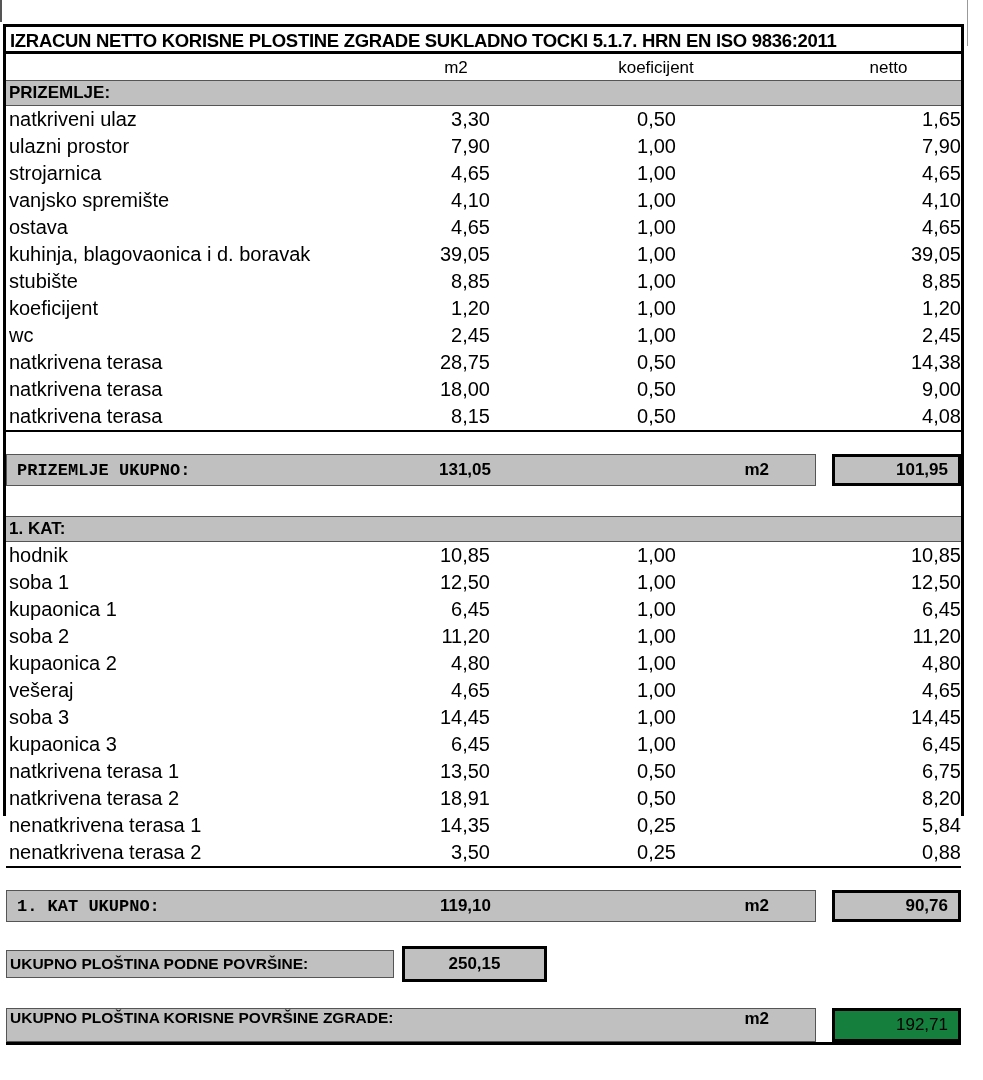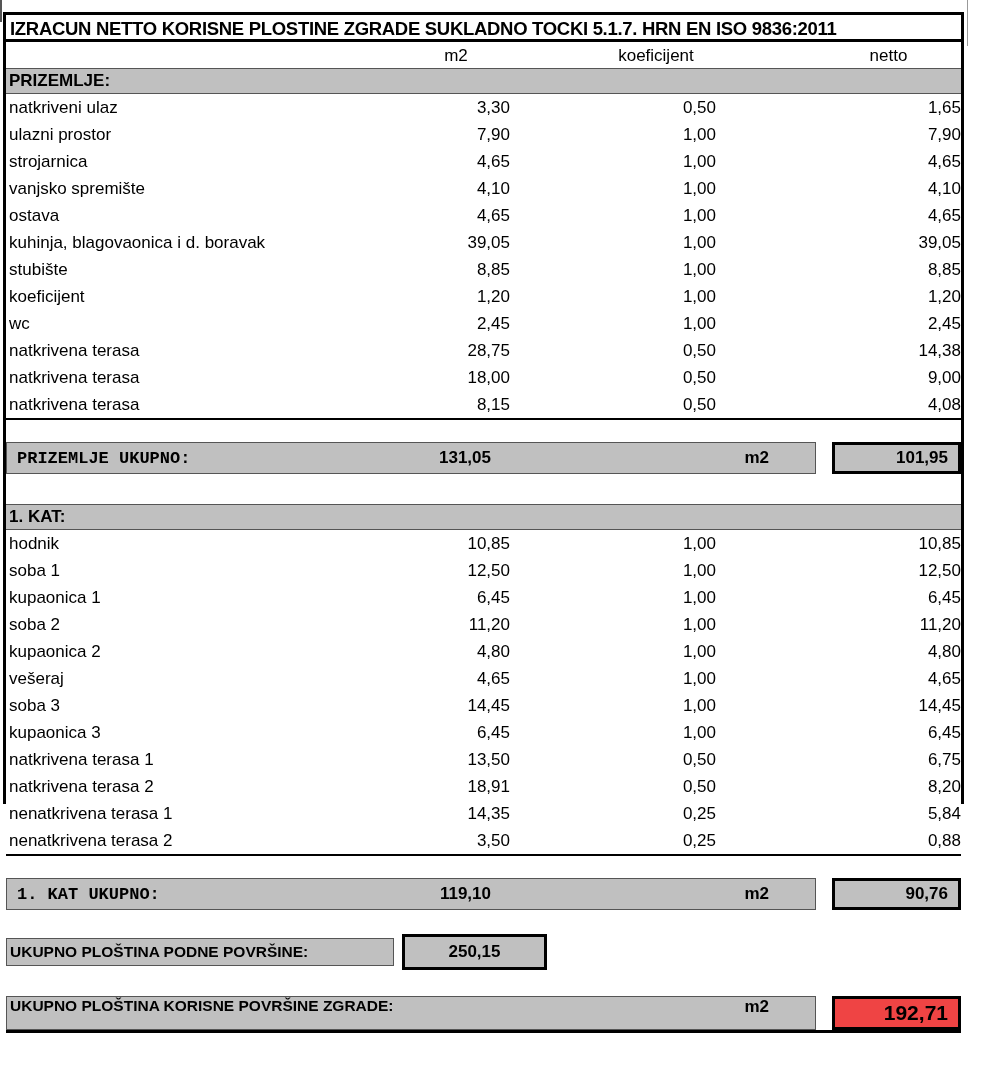--- a/index.html
+++ b/index.html
@@ -10,21 +10,21 @@
     color: #000;
     font-family: "Liberation Sans", sans-serif;
     position: relative;
     overflow: hidden;
   }
   .gridline-top-left  { position:absolute; left:0;   top:0; width:2px; height:22px; background:#555; }
   .gridline-top-right { position:absolute; left:967px; top:0; width:1px; height:46px; background:#999; }
 
   .frame {
     position: absolute;
-    left: 3px; top: 12px;
+    left: 3px; top: 24px;
     width: 961px; height: 792px;
     border-left: 3px solid #000;
     border-right: 3px solid #000;
     border-top: 3px solid #000;
     background: #fff;
   }
 
   .title-row {
     height: 27px; line-height: 27px;
     border-bottom: 3px solid #000;
@@ -41,21 +41,21 @@
   .band {
     height: 26px; line-height: 24px;
     background: #c0c0c0;
     border-top: 1px solid #555; border-bottom: 1px solid #555;
     font-weight: bold; font-size: 17px;
     padding-left: 3px;
   }
   .band--gap { margin-top: 30px; }
 
   .rows { border-bottom: 2px solid #000; }
-  .data-row { display: flex; height: 27px; line-height: 27px; font-size: 17px; gap: 20px; }
+  .data-row { display: flex; height: 27px; line-height: 27px; font-size: 20px; }
   .c-label { width: 330px; padding-left: 3px; white-space: nowrap; }
   .c-m2    { width: 180px; text-align: right; padding-right: 26px; }
   .c-koef  { width: 260px; text-align: right; padding-right: 100px; }
   .c-netto { flex: 1; text-align: right; }
 
   .total-row { display: flex; margin-top: 22px; height: 32px; }
   .total-band {
     width: 810px; background: #c0c0c0;
     border: 1px solid #555;
     display: flex; align-items: center;
@@ -89,22 +89,22 @@
 
   .summary2 { display: flex; margin-top: 26px; height: 34px; }
   .summary2-band {
     width: 810px; background: #c0c0c0; border: 1px solid #555;
     display: flex; font-weight: bold;
   }
   .s2-label { flex: 1; padding-left: 3px; font-size: 15.5px; white-space: nowrap; }
   .s2-unit  { width: 150px; text-align: right; padding-right: 46px; font-size: 17px; }
   .summary2-gap { width: 16px; }
   .summary2-box {
-    flex: 1; border: 3px solid #000; background: #ef4444;
-    font-weight: bold; font-size: 21px;
+    flex: 1; border: 3px solid #000; background: #15803d;
+    font-weight: normal; font-size: 17px;
     display: flex; align-items: center; justify-content: flex-end;
     padding-right: 10px;
   }
 
   .thick-line { height: 3px; background: #000; }
 </style>
 </head>
 <body>
 
 <div class="sheet">

